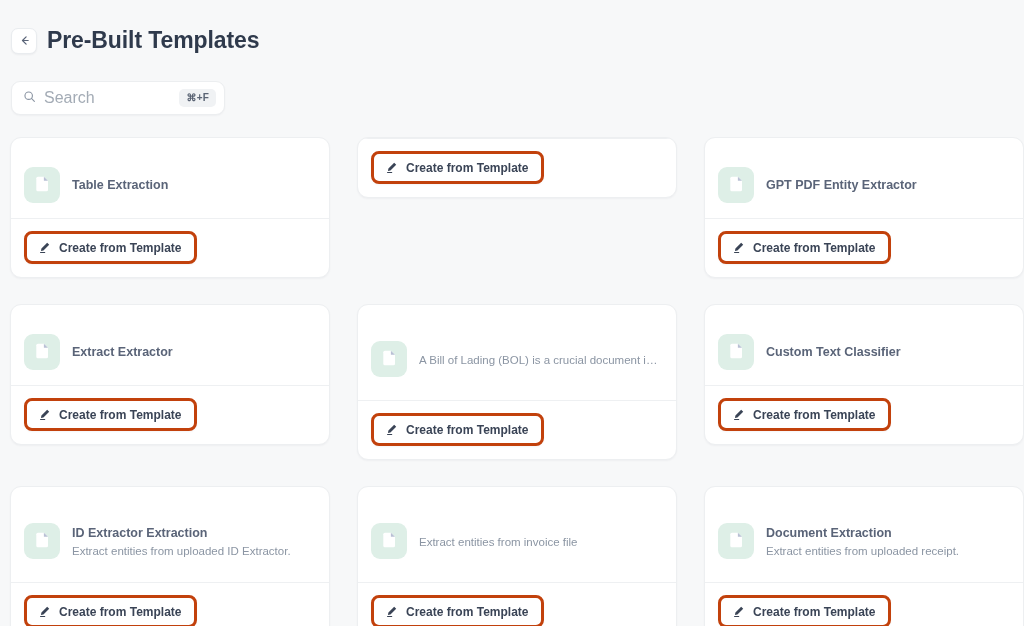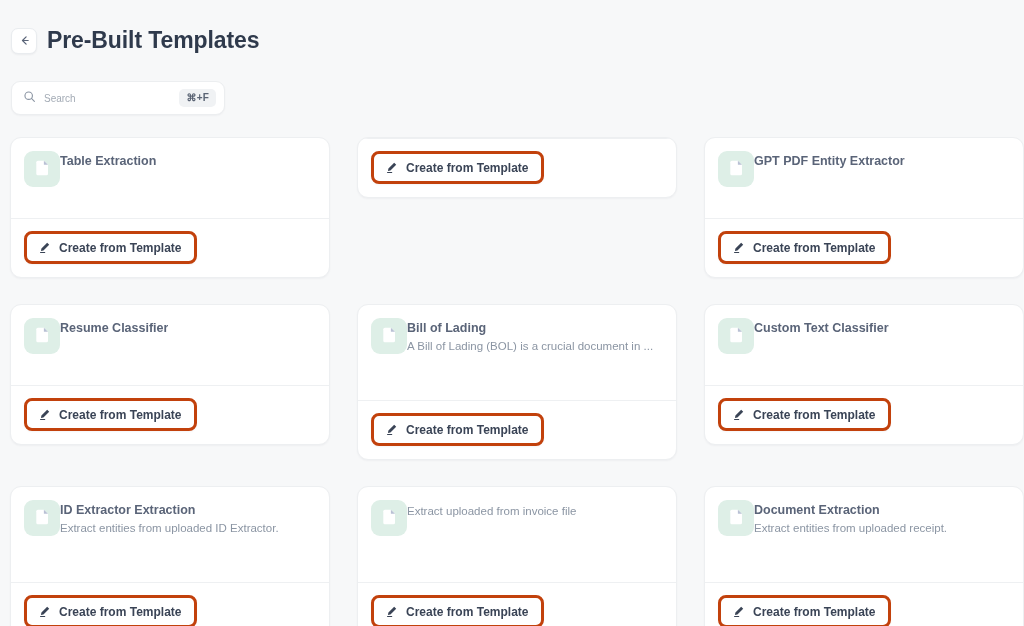--- a/index.html
+++ b/index.html
@@ -68,21 +68,21 @@
   }
 
   .search-icon { flex: 0 0 auto; display: block; }
 
   .search-input {
     flex: 1 1 auto;
     border: none;
     outline: none;
     background: transparent;
     font-family: "Liberation Sans", sans-serif;
-    font-size: 10px;
+    font-size: 16px;
     color: #3f4a5a;
     padding: 0;
     min-width: 0;
   }
   .search-input::placeholder { color: #a3abb5; }
 
   .kbd-badge {
     flex: 0 0 auto;
     background: #f0f2f4;
     border-radius: 5px;
@@ -112,21 +112,23 @@
     border-radius: 11px;
     box-shadow: 0 1px 2px rgba(16,24,40,0.04);
     overflow: hidden;
     display: flex;
     flex-direction: column;
   }
 
   .card-body {
     padding: 13px 13px 0 13px;
     display: flex;
+    gap: 12px;
     min-height: 95px;
+    align-items: center;
   }
   .card.compact .card-body { min-height: 80px; }
 
   .doc-icon {
     width: 36px;
     height: 36px;
     border-radius: 9px;
     background: #deefe7;
     display: flex;
     align-items: center;
@@ -277,21 +279,21 @@
 
   <div class="card compact">
     <div class="card-body">
       <div class="doc-icon">
         <svg width="20" height="20" viewBox="0 0 20 20" fill="none">
           <path d="M4.3 3.2a1.5 1.5 0 0 1 1.5-1.5h6.1l4.1 4.1v9a1.5 1.5 0 0 1-1.5 1.5H5.8a1.5 1.5 0 0 1-1.5-1.5V3.2z" fill="#ffffff"></path>
           <path d="M11.9 1.7l4.1 4.1h-4.1V1.7z" fill="#b9c0d4"></path>
         </svg>
       </div>
       <div class="card-text">
-        <div class="card-title">Resume Classifier</div>
+        <div class="card-title">Extract Extractor</div>
 
       </div>
     </div>
     <div class="card-footer">
       <button class="create-btn">
         <span>
           <svg width="13" height="13" viewBox="0 0 16 16" fill="none">
             <path d="M11.3 2.2l2.5 2.5-7.1 7.1-3.1.6.6-3.1 7.1-7.1z" fill="#3a4456"></path>
             <path d="M3.1 14.2h5.2" stroke="#3a4456" stroke-width="1.3" stroke-linecap="round"></path>
           </svg>
@@ -303,21 +305,20 @@
 
   <div class="card">
     <div class="card-body">
       <div class="doc-icon">
         <svg width="20" height="20" viewBox="0 0 20 20" fill="none">
           <path d="M4.3 3.2a1.5 1.5 0 0 1 1.5-1.5h6.1l4.1 4.1v9a1.5 1.5 0 0 1-1.5 1.5H5.8a1.5 1.5 0 0 1-1.5-1.5V3.2z" fill="#ffffff"></path>
           <path d="M11.9 1.7l4.1 4.1h-4.1V1.7z" fill="#b9c0d4"></path>
         </svg>
       </div>
       <div class="card-text">
-        <div class="card-title">Bill of Lading</div>
         <div class="card-desc">A Bill of Lading (BOL) is a crucial document in ...</div>
       </div>
     </div>
     <div class="card-footer">
       <button class="create-btn">
         <span>
           <svg width="13" height="13" viewBox="0 0 16 16" fill="none">
             <path d="M11.3 2.2l2.5 2.5-7.1 7.1-3.1.6.6-3.1 7.1-7.1z" fill="#3a4456"></path>
             <path d="M3.1 14.2h5.2" stroke="#3a4456" stroke-width="1.3" stroke-linecap="round"></path>
           </svg>
@@ -381,21 +382,21 @@
 
   <div class="card">
     <div class="card-body">
       <div class="doc-icon">
         <svg width="20" height="20" viewBox="0 0 20 20" fill="none">
           <path d="M4.3 3.2a1.5 1.5 0 0 1 1.5-1.5h6.1l4.1 4.1v9a1.5 1.5 0 0 1-1.5 1.5H5.8a1.5 1.5 0 0 1-1.5-1.5V3.2z" fill="#ffffff"></path>
           <path d="M11.9 1.7l4.1 4.1h-4.1V1.7z" fill="#b9c0d4"></path>
         </svg>
       </div>
       <div class="card-text">
-        <div class="card-desc">Extract uploaded from invoice file</div>
+        <div class="card-desc">Extract entities from invoice file</div>
       </div>
     </div>
     <div class="card-footer">
       <button class="create-btn">
         <span>
           <svg width="13" height="13" viewBox="0 0 16 16" fill="none">
             <path d="M11.3 2.2l2.5 2.5-7.1 7.1-3.1.6.6-3.1 7.1-7.1z" fill="#3a4456"></path>
             <path d="M3.1 14.2h5.2" stroke="#3a4456" stroke-width="1.3" stroke-linecap="round"></path>
           </svg>
         </span>

